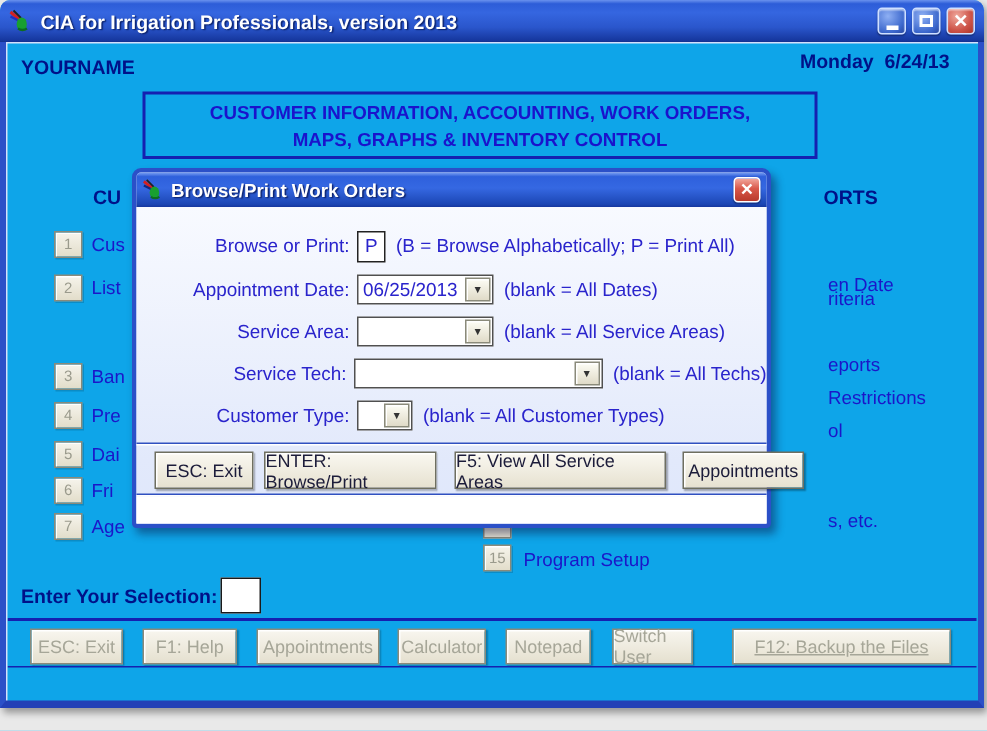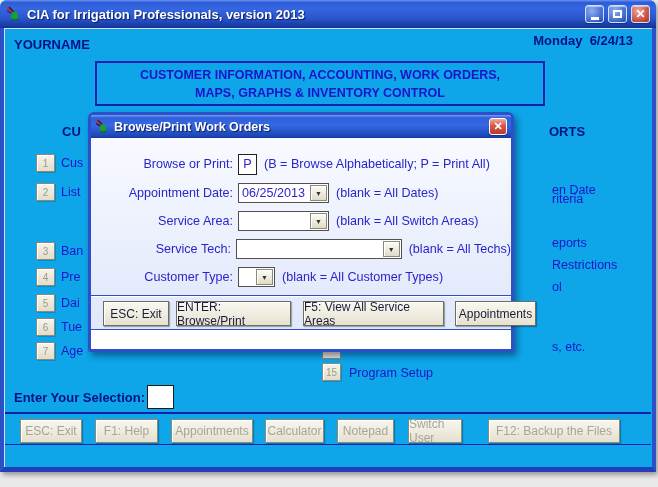--- a/index.html
+++ b/index.html
@@ -151,21 +151,21 @@
       <div class="menulabel bluetxt" style="left:61px; top:156px;">Cus</div>
       <div class="numbtn" style="left:36px; top:183px;">2</div>
       <div class="menulabel bluetxt" style="left:61px; top:185px;">List</div>
       <div class="numbtn" style="left:36px; top:242px;">3</div>
       <div class="menulabel bluetxt" style="left:61px; top:244px;">Ban</div>
       <div class="numbtn" style="left:36px; top:268px;">4</div>
       <div class="menulabel bluetxt" style="left:61px; top:270px;">Pre</div>
       <div class="numbtn" style="left:36px; top:294px;">5</div>
       <div class="menulabel bluetxt" style="left:61px; top:296px;">Dai</div>
       <div class="numbtn" style="left:36px; top:318px;">6</div>
-      <div class="menulabel bluetxt" style="left:61px; top:320px;">Tue</div>
+      <div class="menulabel bluetxt" style="left:61px; top:320px;">Fri</div>
       <div class="numbtn" style="left:36px; top:342px;">7</div>
       <div class="menulabel bluetxt" style="left:61px; top:344px;">Age</div>
 
       <div class="rfrag bluetxt" style="top:156px;margin-top:36px;">riteria</div>
       <div class="rfrag bluetxt" style="top:183px;">en Date</div>
       <div class="rfrag bluetxt" style="top:236px;">eports</div>
       <div class="rfrag bluetxt" style="top:258px;">Restrictions</div>
       <div class="rfrag bluetxt" style="top:280px;">ol</div>
       <div class="rfrag bluetxt" style="top:340px;">s, etc.</div>
 
@@ -176,21 +176,21 @@
       <div class="navy" style="position:absolute; left:14px; top:390px; font-size:13px;">Enter Your Selection:</div>
       <input class="sel-input" value="" style="">
 
       <div class="sepline" style="top:412px;"></div>
       <div class="toolbtn" style="left:20px;  width:62px;">ESC: Exit</div>
       <div class="toolbtn" style="left:95px;  width:63px;">F1: Help</div>
       <div class="toolbtn" style="left:171px; width:82px;">Appointments</div>
       <div class="toolbtn" style="left:265px; width:59px;">Calculator</div>
       <div class="toolbtn" style="left:337px; width:57px;">Notepad</div>
       <div class="toolbtn" style="left:408px; width:54px;">Switch User</div>
-      <div class="toolbtn" style="left:488px; width:132px;">F12: Backup the Files</div>
+      <div class="toolbtn" style="left:488px; width:146px;text-decoration:underline;">F12: Backup the Files</div>
       <div class="sepline" style="top:444px; height:1px;"></div>
     </div>
 
     <div class="dialog">
       <div class="dlg-title">
         <span style="display:flex;">
           <svg width="15" height="15" viewBox="0 0 16 16">
             <path d="M1 2 L7 7" stroke="#d42020" stroke-width="2" fill="none"></path>
             <path d="M1 5 L7 8" stroke="#102880" stroke-width="1.6" fill="none"></path>
             <path d="M3 1 L8 6" stroke="#202020" stroke-width="1.2" fill="none"></path>
@@ -223,21 +223,21 @@
         </div>
 
         <div class="drow" style="top:72px;">
           <span class="dlabel">Service Area:</span>
           <span class="combo w-area">
             <span class="val"></span>
             <span class="arrowbtn">
                 <span>▼</span>
               </span>
           </span>
-          <span class="dhint">(blank = All Switch Areas)</span>
+          <span class="dhint">(blank = All Service Areas)</span>
         </div>
 
         <div class="drow" style="top:100px;">
           <span class="dlabel">Service Tech:</span>
           <span class="combo w-tech">
             <span class="val"></span>
             <span class="arrowbtn">
                 <span>▼</span>
               </span>
           </span>

